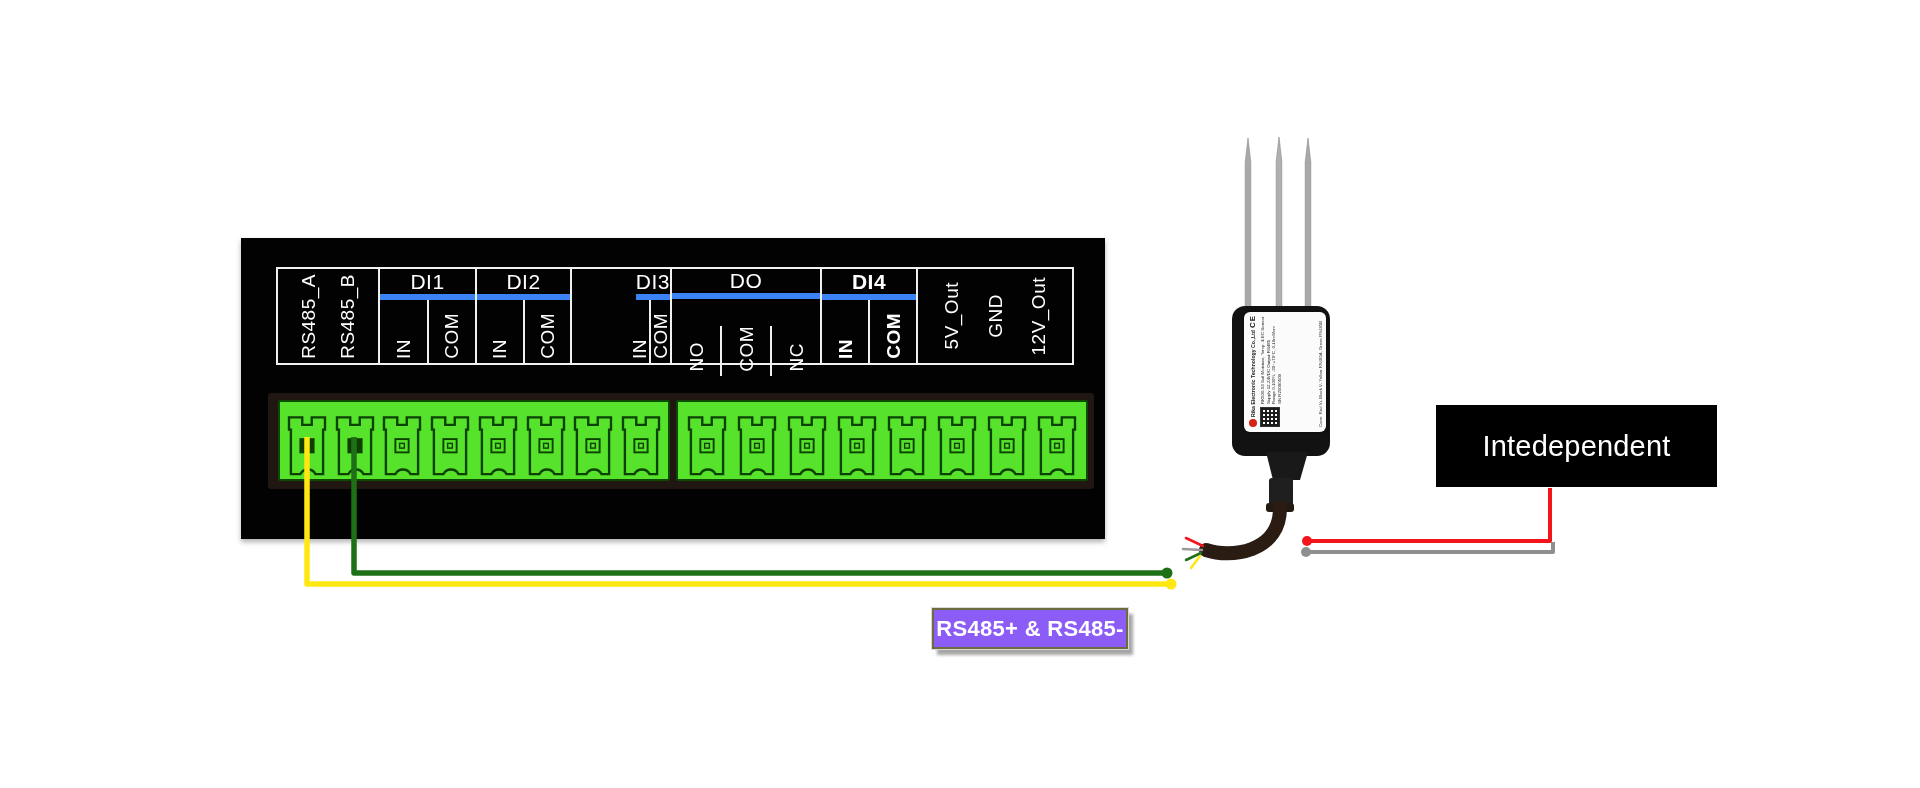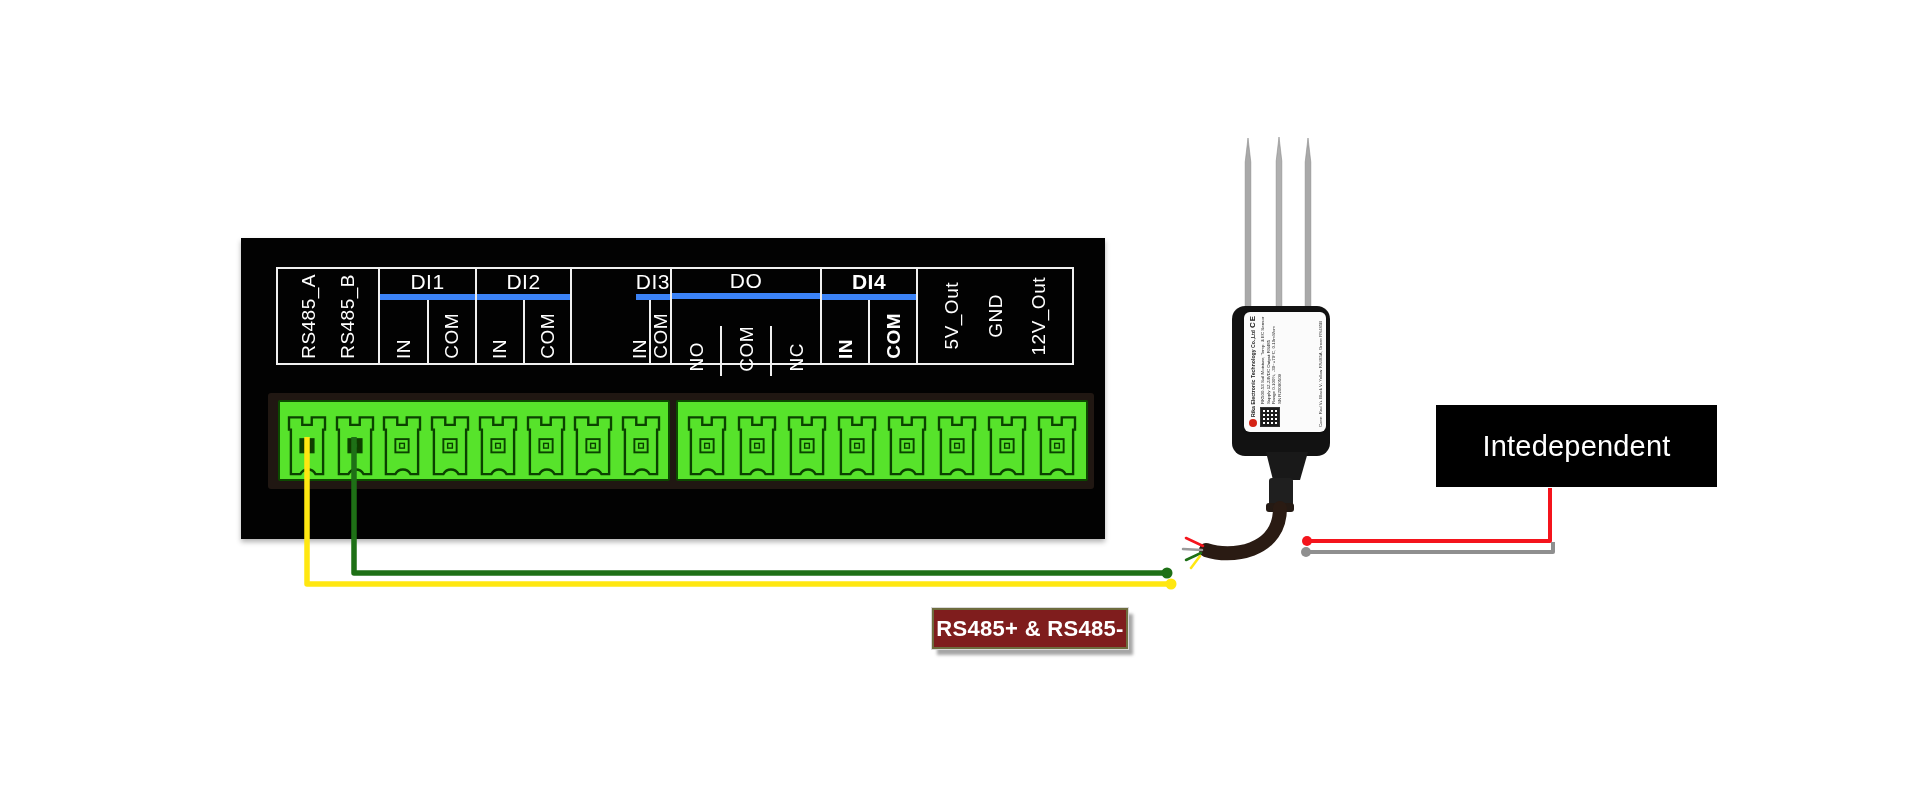--- a/index.html
+++ b/index.html
@@ -77,21 +77,21 @@
   .slbl-conn{margin-top:auto;font-size:4.3px;white-space:nowrap;color:#333;}
   
   .power-box{
     position:absolute;left:1408px;top:405px;width:281px;height:82px;
     background:#000;color:#fff;z-index:3;display:flex;flex-direction:column;
     justify-content:center;align-items:center;font-size:29px;line-height:1.26;
     text-align:center;letter-spacing:.2px;margin-left:28px;
   }
   .rs485-box{
     position:absolute;left:932px;top:608px;width:196px;height:41px;
-    background:#7f1d1d;border:2px solid #6e6c3e;box-sizing:border-box;z-index:3;
+    background:#8b5cf6;border:2px solid #6e6c3e;box-sizing:border-box;z-index:3;
     display:flex;align-items:center;justify-content:center;
     color:#fff;font-weight:bold;font-size:22px;letter-spacing:.3px;
     box-shadow:0 0 0 1px #d9d9d9,5px 6px 3px #a6a6a6;
   }
 </style>
 </head>
 <body>
 
 <div class="canvas">
 

